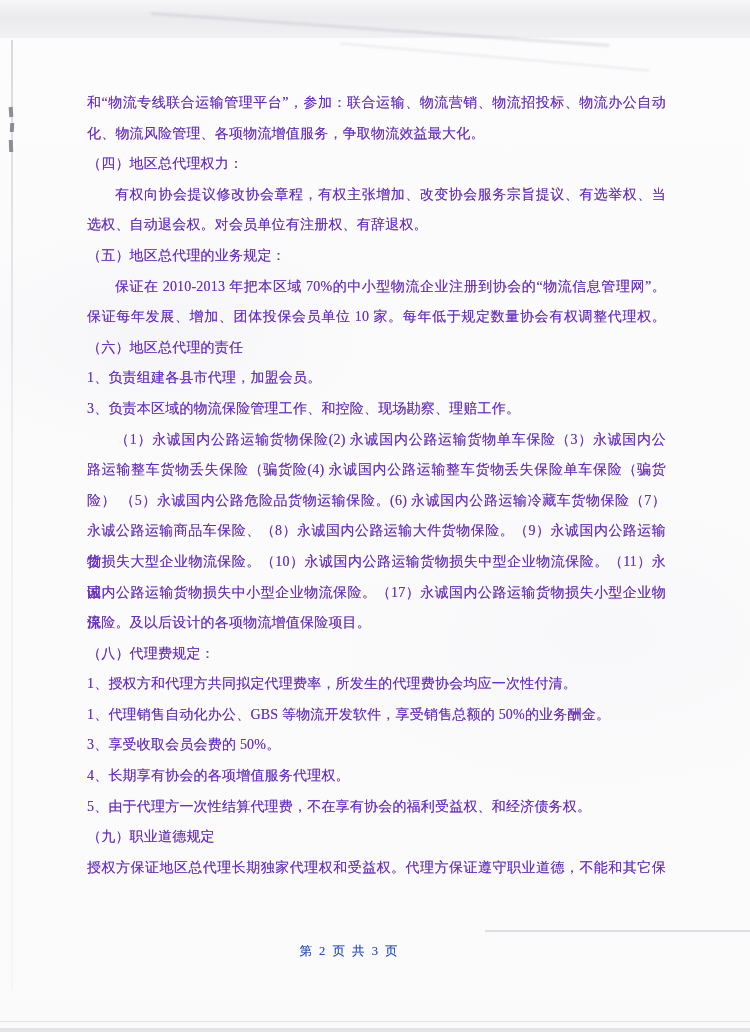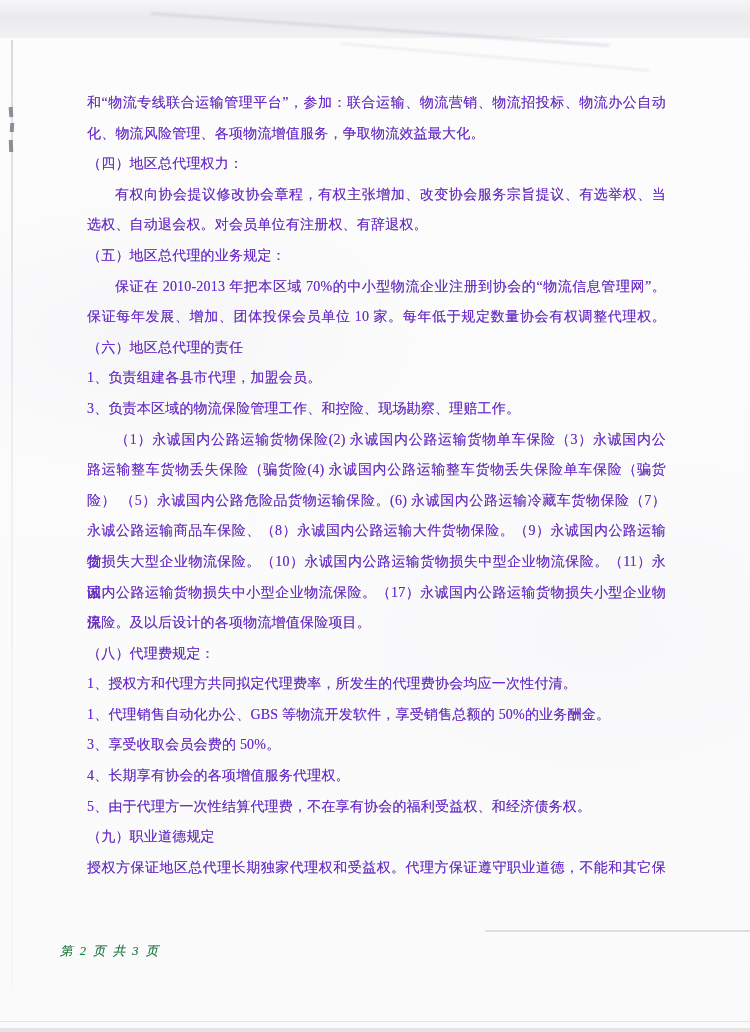--- a/index.html
+++ b/index.html
@@ -86,25 +86,25 @@
   }
   .ln.indent { padding-left: 28px; }
   .ln.full {
     white-space: normal;
     text-align: justify;
     text-align-last: justify;
   }
   .footer {
     position: absolute;
     left: 60px; top: 943px; width: 579px;
-    color: #15803d;
+    text-align: center;
+    color: #1d4ed8;
     font-size: 12.5px;
     letter-spacing: 2px;
     text-shadow: 0 0 0.5px rgba(70,70,76,0.5);
-    font-style: italic;
   }
 </style>
 </head>
 <body>
 
 <div class="scan">
   <div class="paper"></div>
   <div class="top-band"></div>
   <div class="crease1"></div>
   <div class="crease2"></div>

